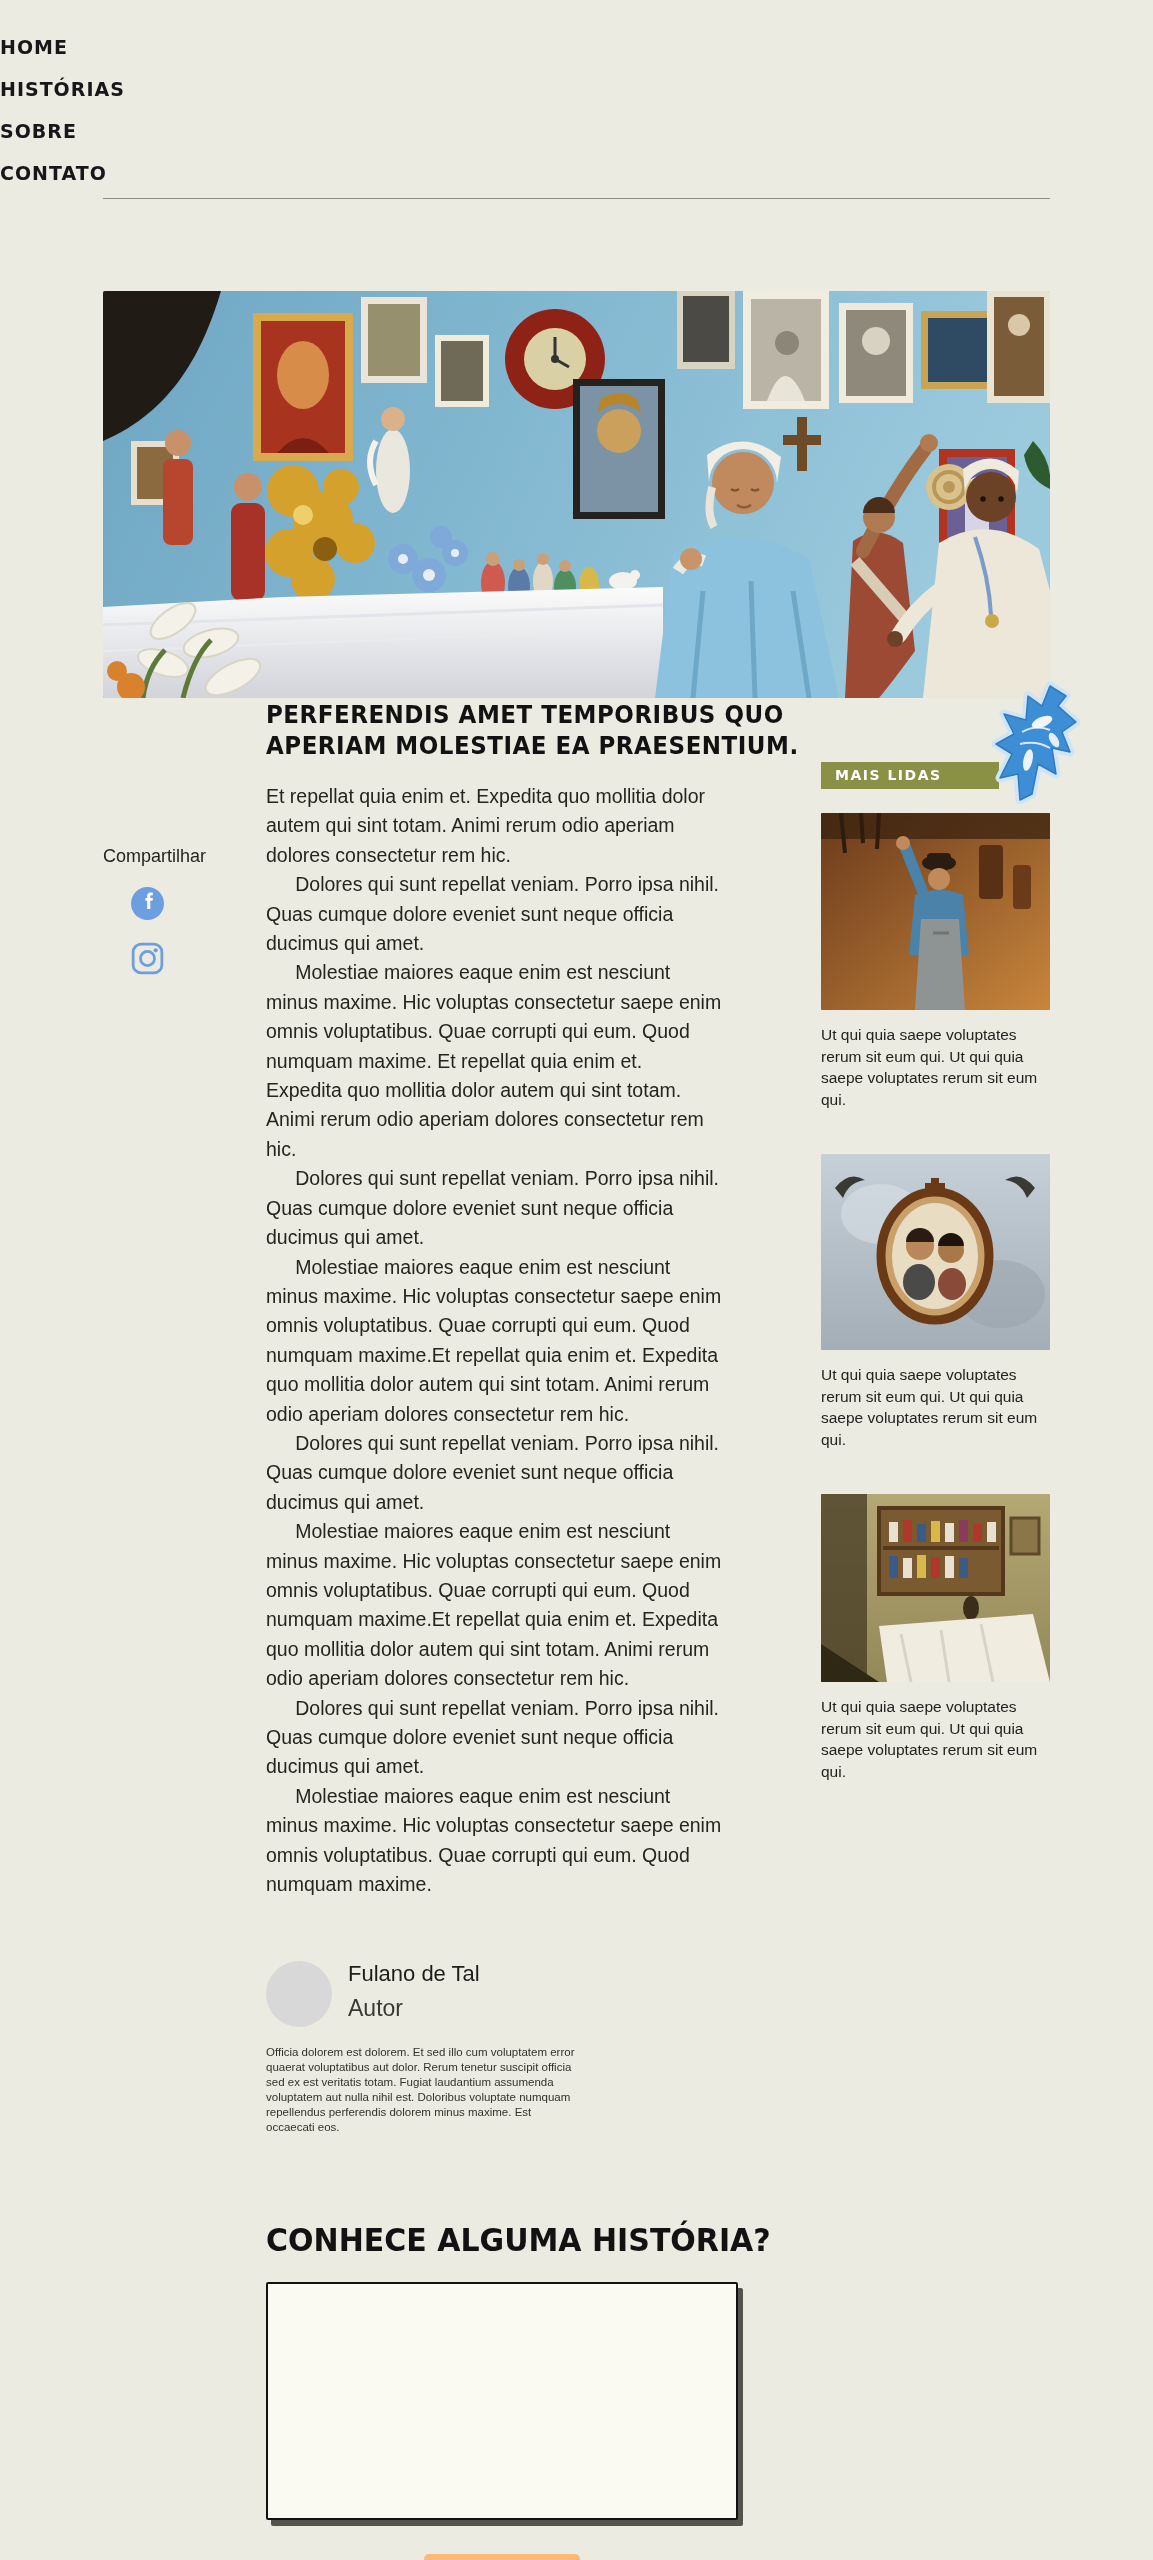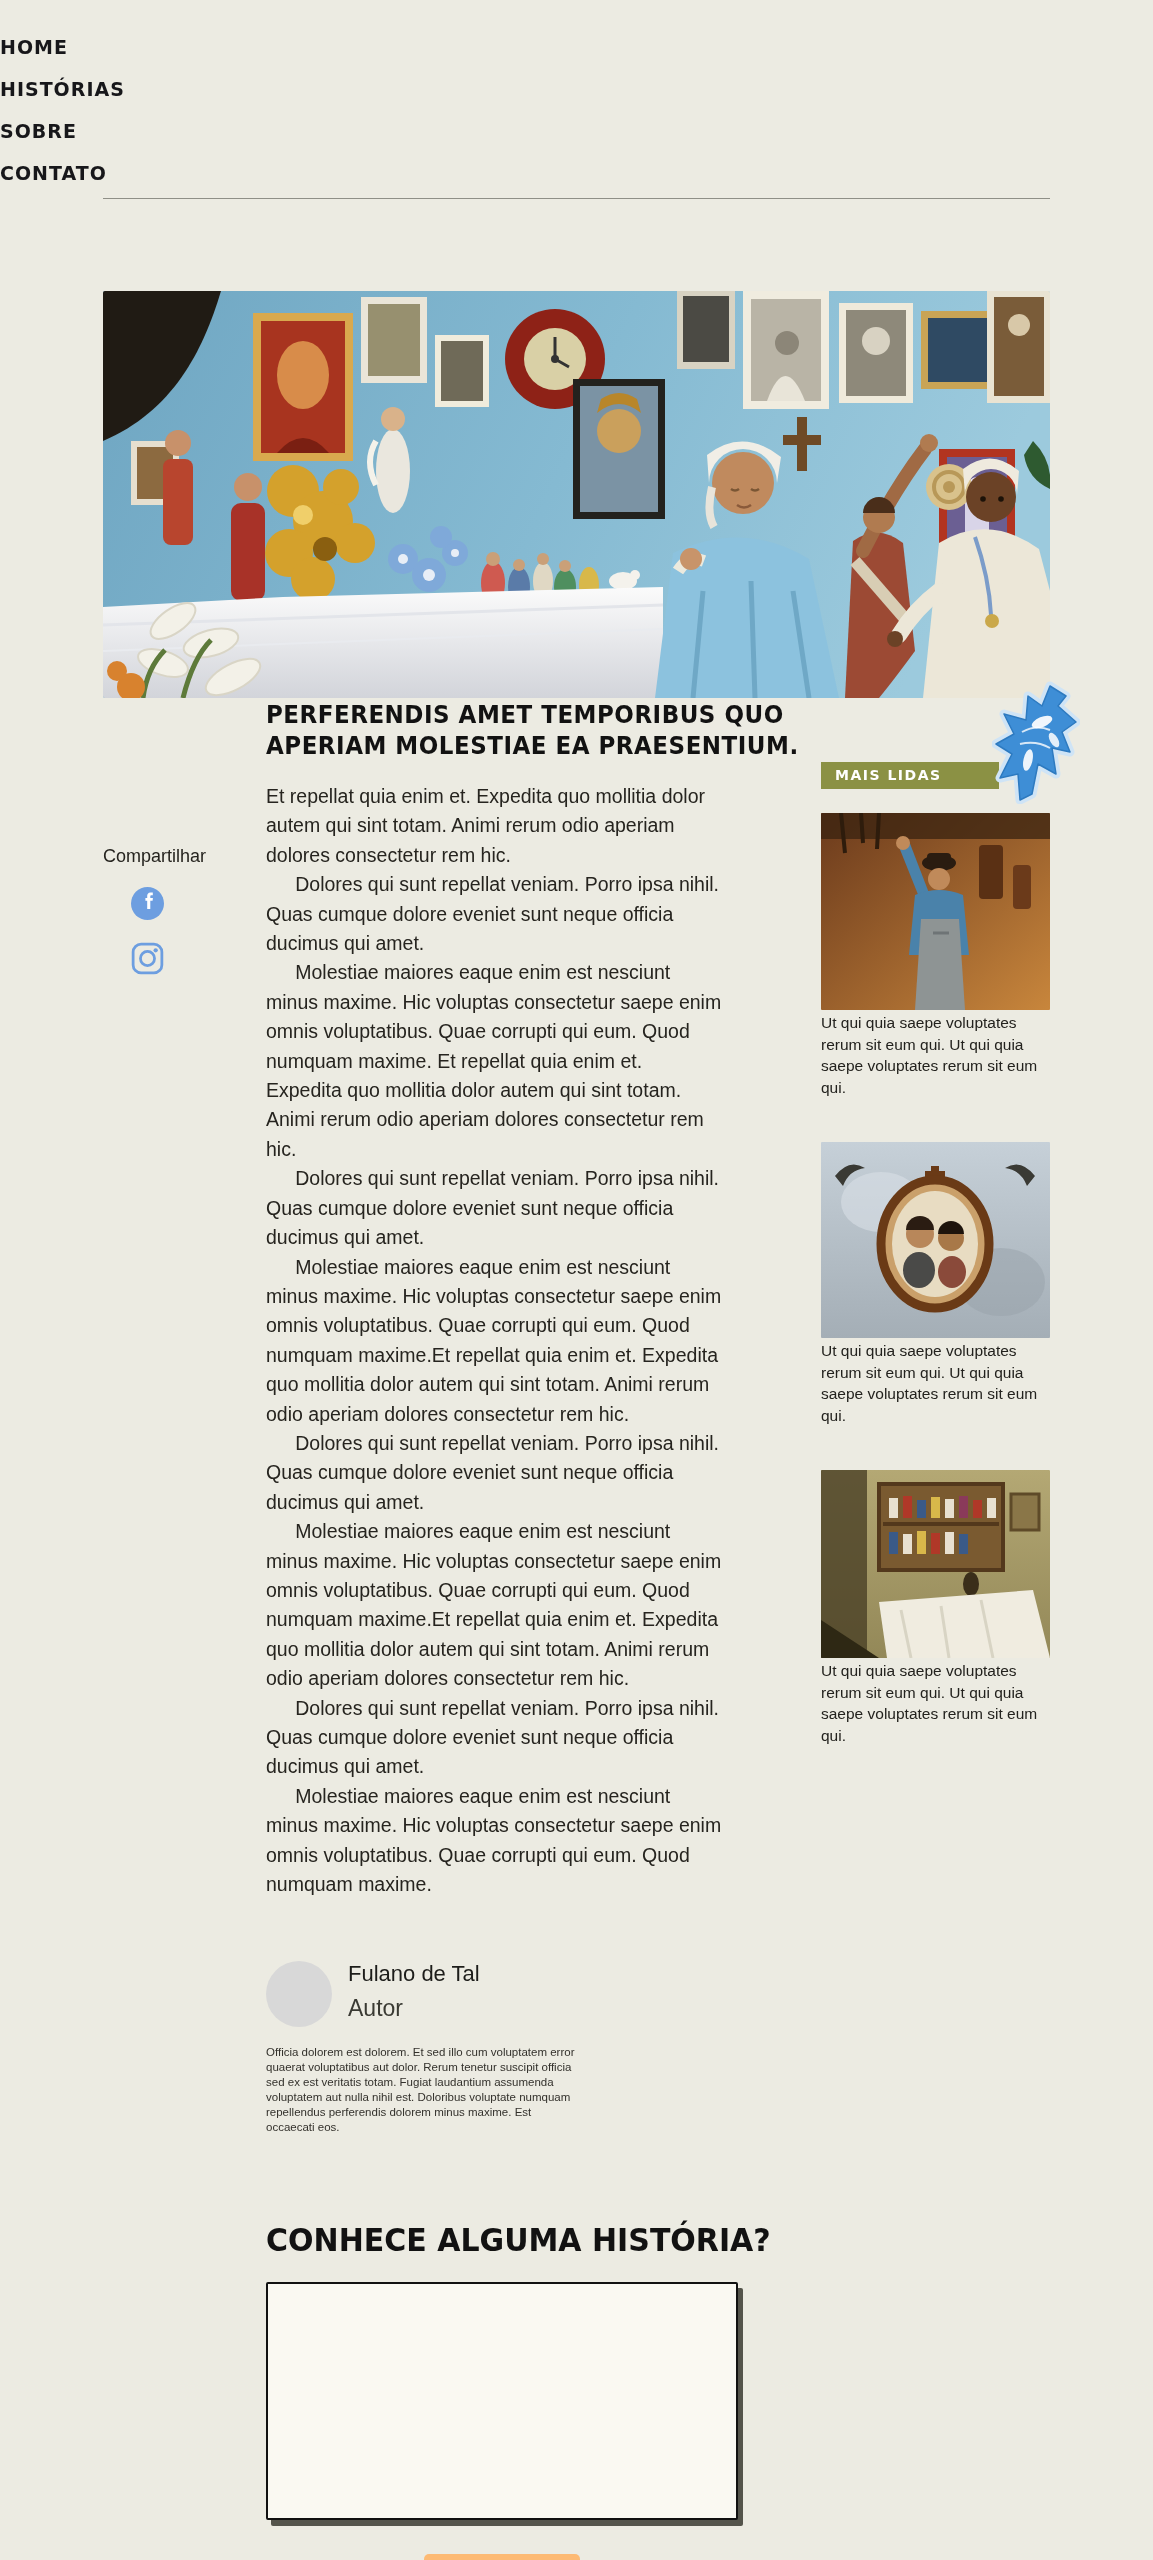--- a/index.html
+++ b/index.html
@@ -67,21 +67,21 @@
     margin-top:64px;width:178px;height:27px;box-sizing:border-box;background:#8B9144;
     color:#fff;font-family:"DejaVu Sans",sans-serif;font-weight:800;font-size:14px;
     letter-spacing:1.5px;line-height:27px;padding-left:14px;
   }
   .bird{position:absolute;top:-18px;right:-30px;width:88px;height:124px;pointer-events:none;}
   .bird svg{width:100%;height:100%;display:block;}
   .post{margin-top:24px;}
   .post + .post{margin-top:44px;}
   .post-img{display:block;width:229px;border-radius:1px;overflow:hidden;}
   .post-img svg{display:block;width:100%;height:100%;}
-  .post-caption{margin-top:2px;font-size:15.5px;line-height:21.5px;color:#23221E;width:225px;}
+  .post-caption{margin-top:14px;font-size:15.5px;line-height:21.5px;color:#23221E;width:225px;}
 </style>
 </head>
 <body>
 
 <header>
   <nav class="nav">
     <a href="#">HOME</a>
     <a href="#">HISTÓRIAS</a>
     <a href="#">SOBRE</a>
     <a href="#">CONTATO</a>

